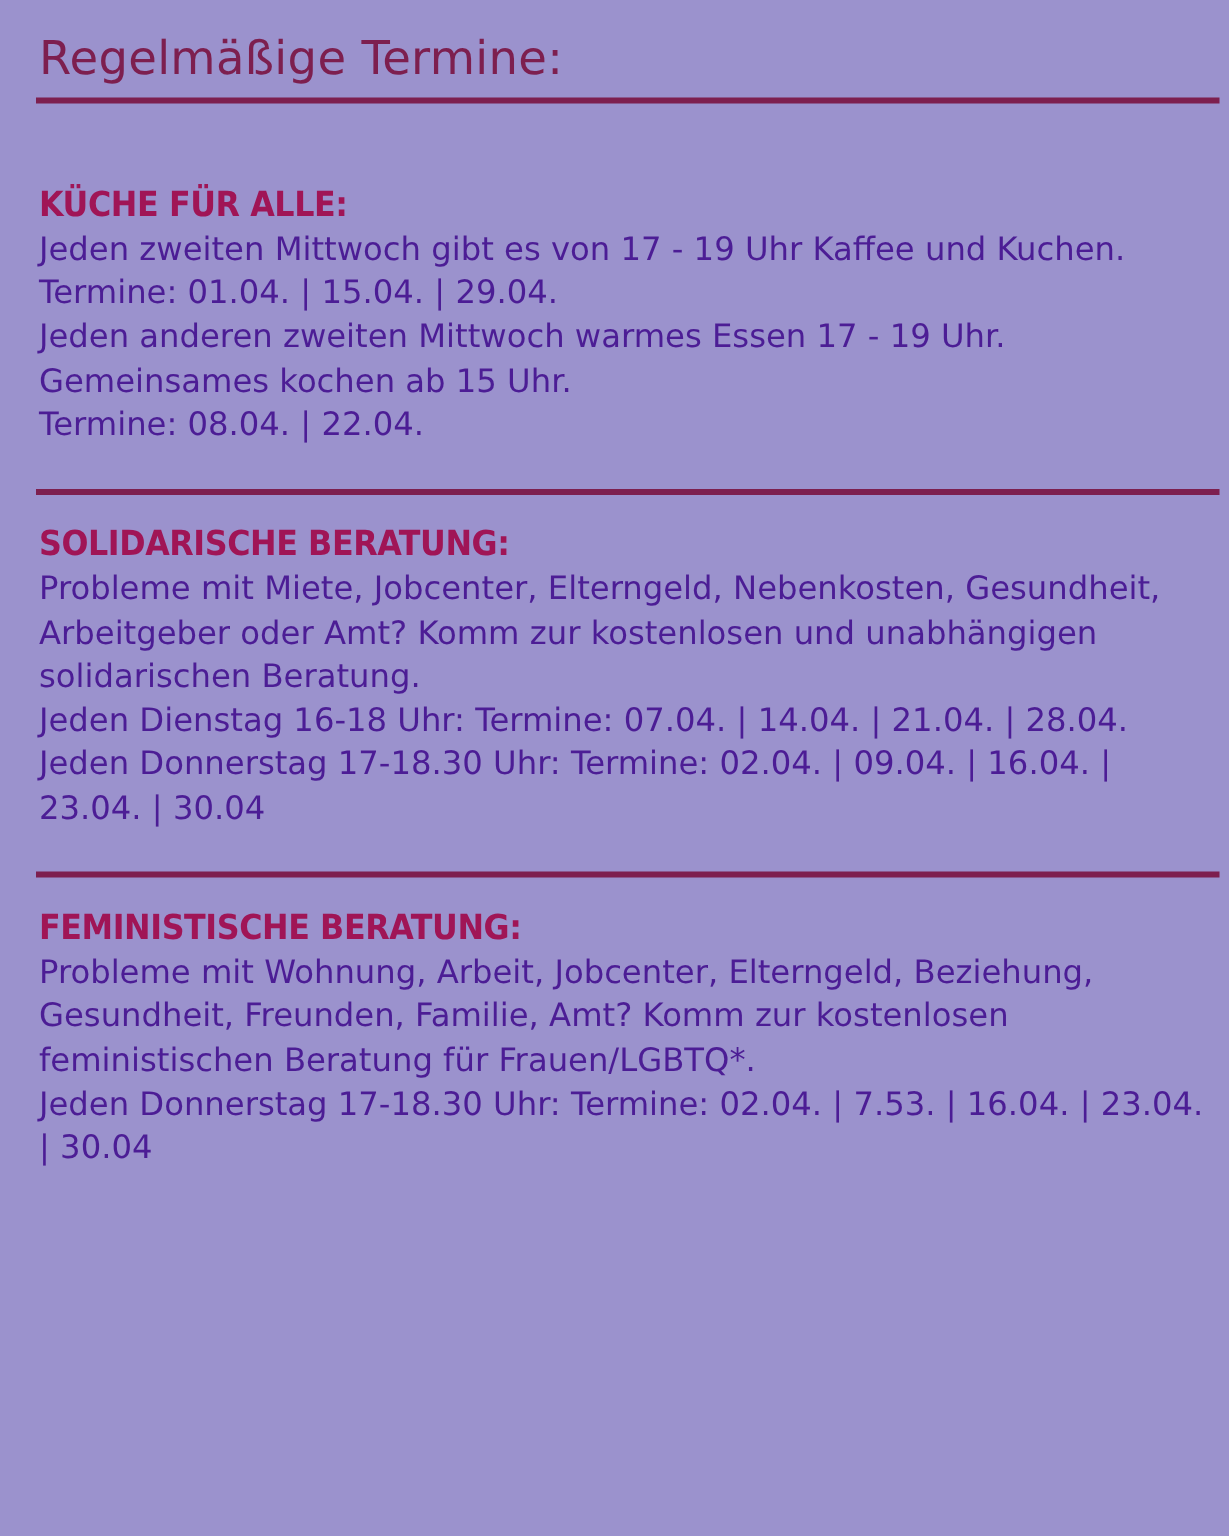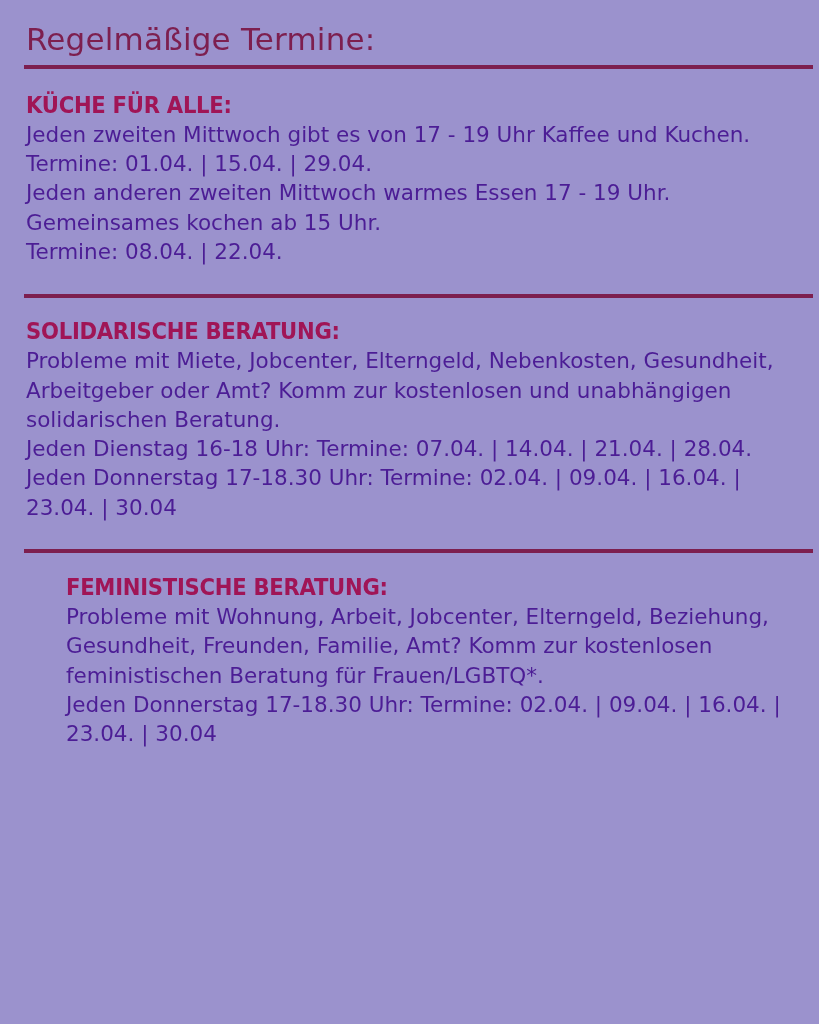--- a/index.html
+++ b/index.html
@@ -53,34 +53,33 @@
     line-height: 1.1;
   }
   .body-text {
     font-size: 21.5px;
     line-height: 1.36;
     color: #4c1d95;
     margin: 0 0 0 2px;
     white-space: pre-line;
   }
   .sec-kueche {
-    margin-top: 24px;
+    margin-top: 56px;
   }
   .sep-1 {
     margin-top: 28px;
   }
   .sec-solidarisch {
     margin-top: 21px;
   }
   .sep-2 {
     margin-top: 27px;
   }
   .sec-feministisch {
     margin-top: 22px;
-    margin-left: 40px;
   }
   .title-underline {
     margin-top: 7px;
   }
 </style>
 </head>
 <body>
 
 <div class="page">
 
@@ -103,16 +102,16 @@
     <p class="body-text">Probleme mit Miete, Jobcenter, Elterngeld, Nebenkosten, Gesundheit, Arbeitgeber oder Amt? Komm zur kostenlosen und unabhängigen solidarischen Beratung.
 Jeden Dienstag 16-18 Uhr: Termine: 07.04. | 14.04. | 21.04. | 28.04.
 Jeden Donnerstag 17-18.30 Uhr: Termine: 02.04. | 09.04. | 16.04. | 23.04. | 30.04</p>
   </div>
 
   <div class="rule sep-2"></div>
 
   <div class="section sec-feministisch">
     <h2 class="section-title">FEMINISTISCHE BERATUNG:</h2>
     <p class="body-text">Probleme mit Wohnung, Arbeit, Jobcenter, Elterngeld, Beziehung, Gesundheit, Freunden, Familie, Amt? Komm zur kostenlosen feministischen Beratung für Frauen/LGBTQ*.
-Jeden Donnerstag 17-18.30 Uhr: Termine: 02.04. | 09.04. | 16.04. | 23.04. | 30.04</p>
+Jeden Donnerstag 17-18.30 Uhr: Termine: 02.04. | 7.53. | 16.04. | 23.04. | 30.04</p>
   </div>
 
 </div>
 
 </body></html>

